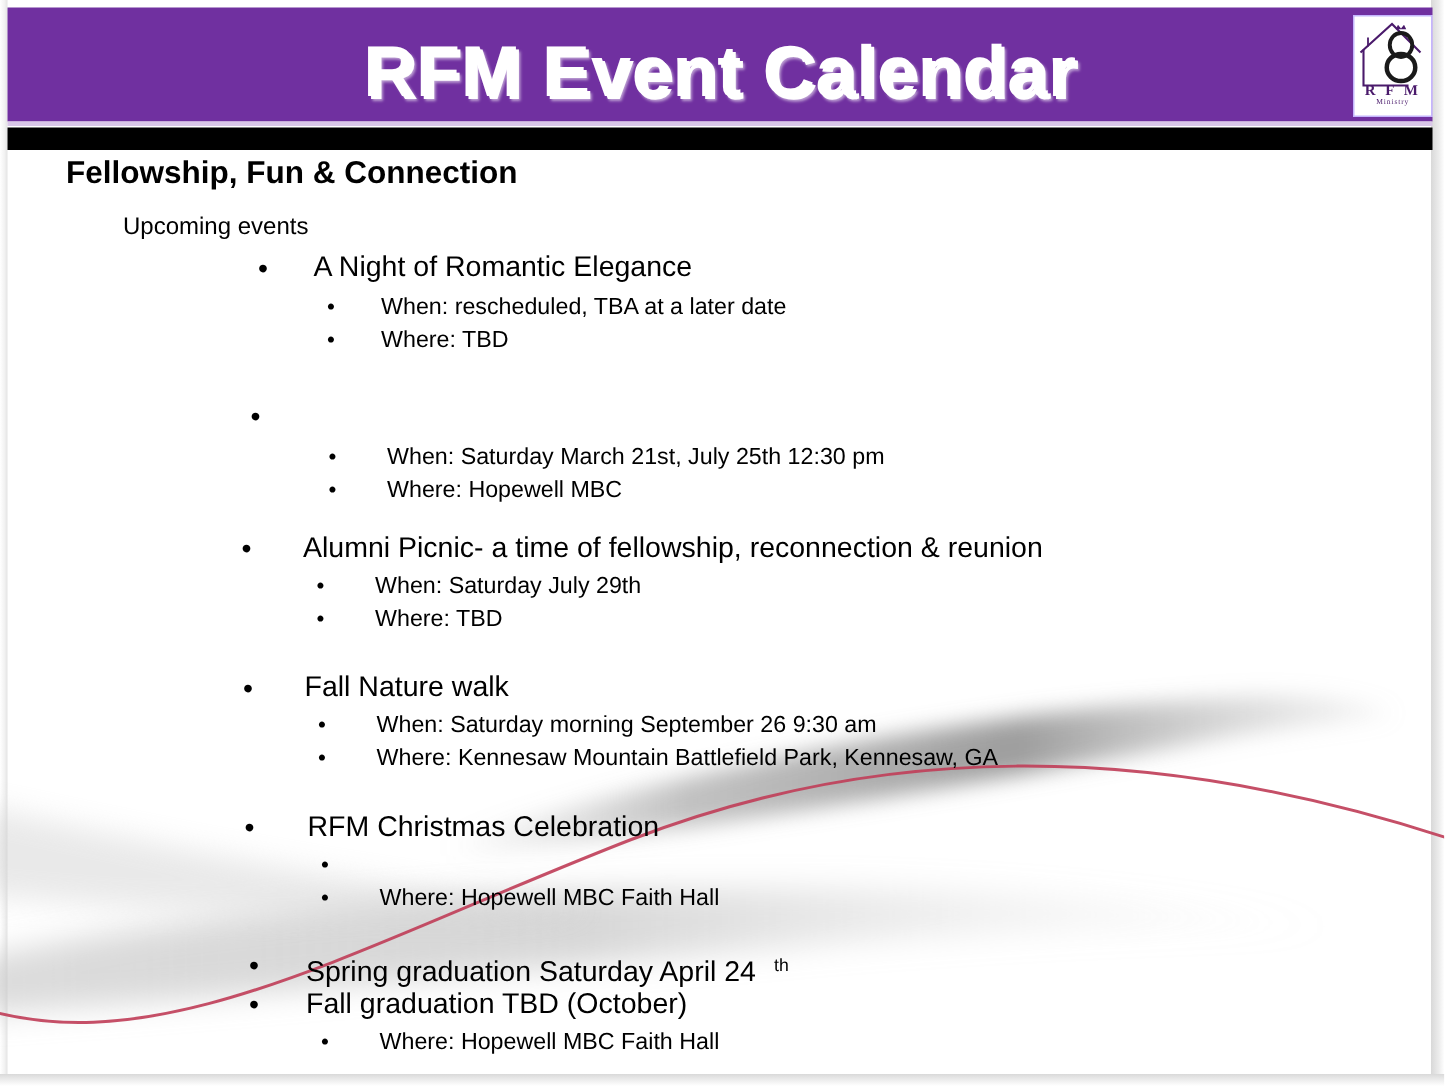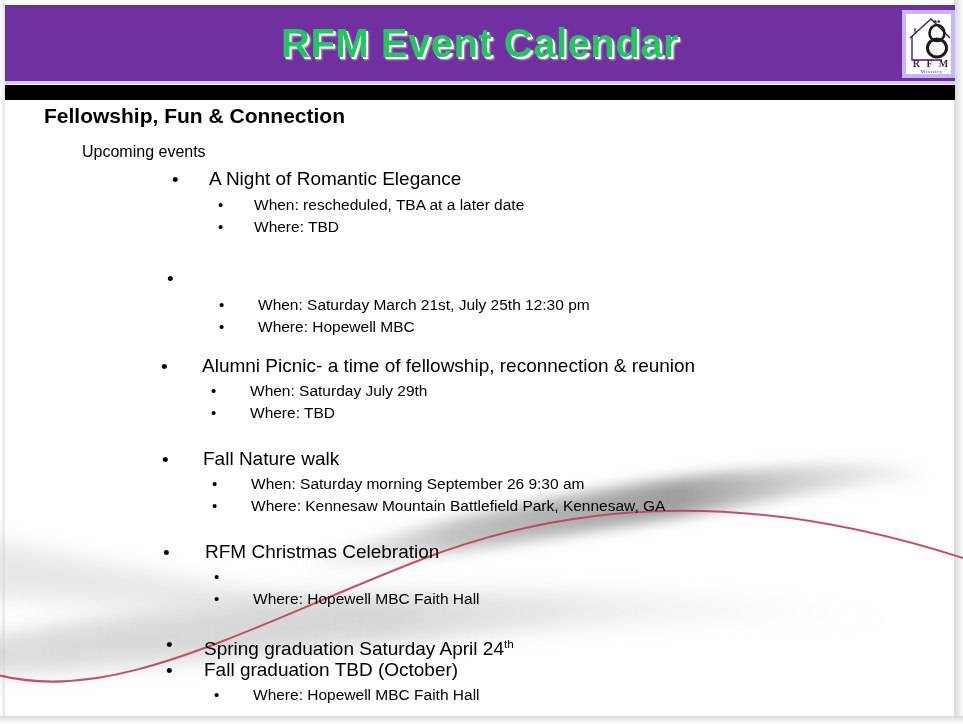--- a/index.html
+++ b/index.html
@@ -39,23 +39,23 @@
     height: 76px;
     background: #7030A0;
     box-sizing: border-box;
   }
   .header-title {
     position: absolute;
     left: 0;
     top: 16px;
     width: 950px;
     text-align: center;
-    font-size: 40px;
+    font-size: 48px;
     font-weight: bold;
-    color: #22c55e;
+    color: #ffffff;
     letter-spacing: 0.5px;
     text-shadow: 2px 2px 0 #ffffff, 3px 3px 2px rgba(255,255,255,0.55);
     font-family: "Liberation Sans", sans-serif;
   }
   .header-rule {
     position: absolute;
     left: 5px;
     top: 81px;
     width: 950px;
     height: 3px;
@@ -71,21 +71,21 @@
   }
 
   
   .logo-box {
     position: absolute;
     left: 902px;
     top: 10px;
     width: 53px;
     height: 68px;
     background: #ffffff;
-    border: 4px solid #c4b5fd;
+    border: 1px solid #c4b5fd;
     box-sizing: border-box;
     overflow: hidden;
   }
   .logo-svg { display: block; }
   .logo-text {
     position: absolute;
     left: 0;
     width: 51px;
     text-align: center;
     color: #4a1a6b;
@@ -151,21 +151,21 @@
   .lvl2 .bullet {
     position: absolute;
     left: 0;
     top: 0px;
     width: 10px;
     text-align: left;
     font-size: 15px;
   }
   .lvl2 .txt { display: inline-block; }
 
-  .sup { font-size: 0.62em; vertical-align: super; }
+  .sup { font-size: 0.62em; vertical-align: super; margin-left: 12px; }
 </style>
 </head>
 <body>
 
 <div id="slide">
 
   <div class="frame-edge frame-top"></div>
   <div class="frame-edge frame-left"></div>
   <div class="frame-edge frame-right"></div>
   <div class="frame-edge frame-bottom"></div>

